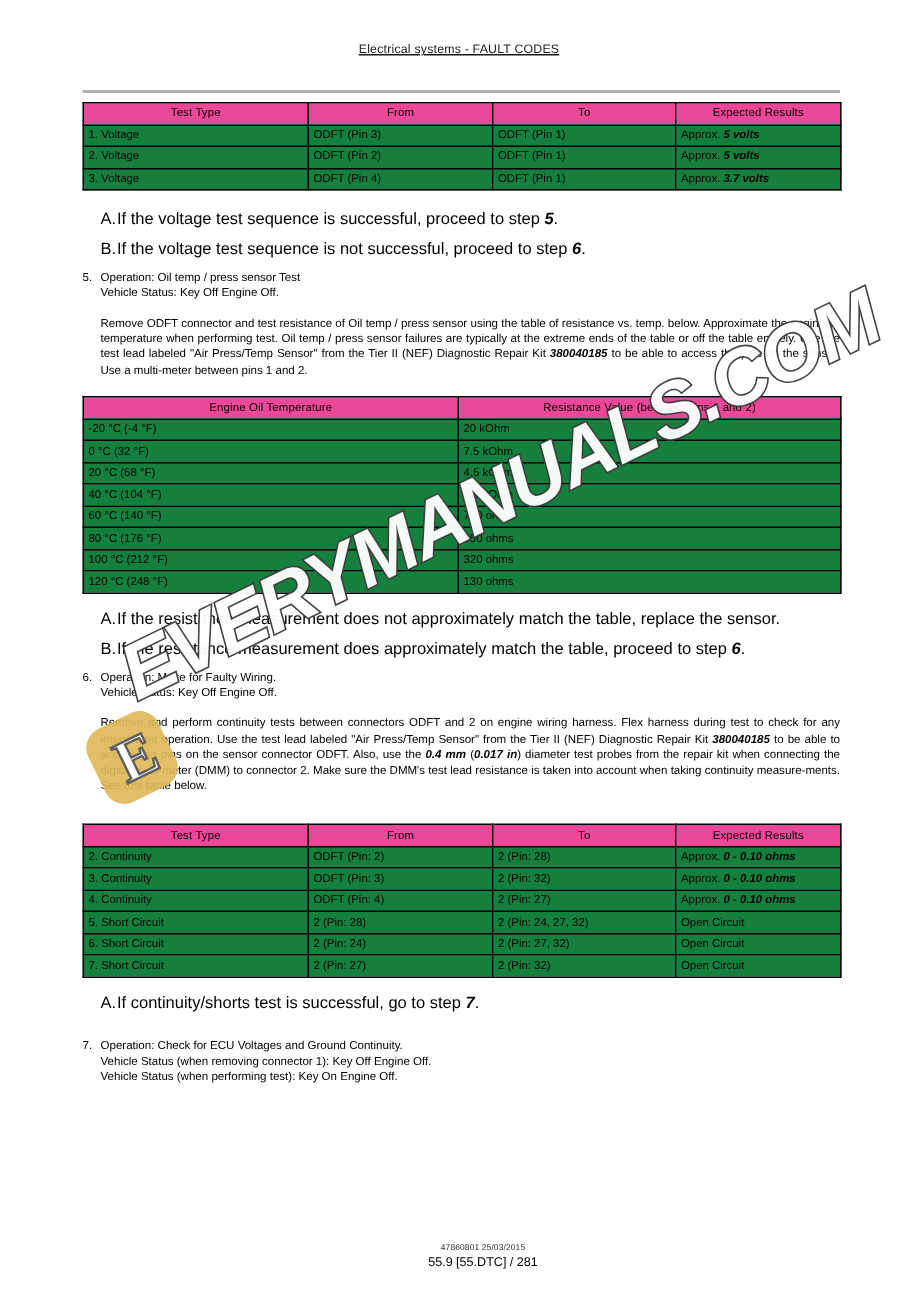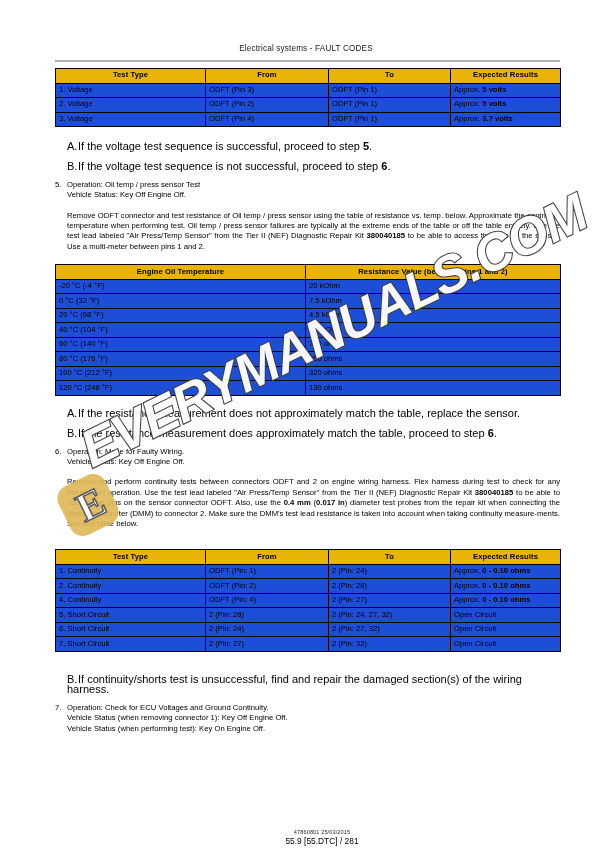--- a/index.html
+++ b/index.html
@@ -13,27 +13,28 @@
   }
   .page {
     position: relative;
     width: 612px;
     height: 864px;
     overflow: hidden;
     background: #ffffff;
   }
   .page-title {
     position: absolute;
-    top: 44px;
+    top: 28px;
     left: 0;
     width: 612px;
     text-align: center;
     font-size: 8.2px;
     letter-spacing: 0.15px;
     color: #1a1a1a;
+    text-decoration: underline;
   }
   .title-rule {
     position: absolute;
     top: 60px;
     left: 55px;
     width: 505px;
     height: 2px;
     background: #b0b0b0;
   }
   .content {
@@ -52,27 +53,27 @@
   }
   table.doc th,
   table.doc td {
     border: 1px solid #000000;
     padding: 1.5px 3px 2px 3px;
     vertical-align: middle;
     line-height: 1.12;
     height: 10px;
   }
   table.doc th {
-    background: #eab308;
-    font-weight: bold;
+    background: #ec4899;
+    font-weight: normal;
     text-align: center;
     letter-spacing: 0.1px;
   }
   table.doc td {
-    background: #1d4ed8;
+    background: #15803d;
     text-align: left;
     font-weight: normal;
   }
   table.doc td b { font-weight: bold; }
 
   .tbl-tests col.c1 { width: 150px; }
   .tbl-tests col.c2 { width: 123px; }
   .tbl-tests col.c3 { width: 122px; }
   .tbl-tests col.c4 { width: 110px; }
 
@@ -105,21 +106,21 @@
   }
   .sub .lbl {
     display: inline-block;
     width: 11px;
   }
   .spacer-8 { height: 8px; }
   .spacer-10 { height: 10px; }
   .spacer-12 { height: 12px; }
   .spacer-14 { height: 14px; }
   .indent { padding-left: 12px; }
-  b { font-weight: bold; }
+  b { font-weight: bold; font-style: italic; }
 
   
   .footer {
     position: absolute;
     left: 16px;
     bottom: 18px;
     width: 612px;
     text-align: center;
   }
   .footer .f1 {
@@ -346,32 +347,32 @@
       <thead>
         <tr>
           <th>Test Type</th>
           <th>From</th>
           <th>To</th>
           <th>Expected Results</th>
         </tr>
       </thead>
       <tbody>
         <tr>
-          <td>1.  Continuity</td>
-          <td>ODFT (Pin: 1)</td>
-          <td>2 (Pin: 24)</td>
-          <td><span>Approx.</span> <b>0 - 0.10 ohms</b></td>
-        </tr>
-        <tr>
           <td>2.  Continuity</td>
           <td>ODFT (Pin: 2)</td>
           <td>2 (Pin: 28)</td>
           <td><span>Approx.</span> <b>0 - 0.10 ohms</b></td>
         </tr>
         <tr>
+          <td>3.  Continuity</td>
+          <td>ODFT (Pin: 3)</td>
+          <td>2 (Pin: 32)</td>
+          <td><span>Approx.</span> <b>0 - 0.10 ohms</b></td>
+        </tr>
+        <tr>
           <td>4.  Continuity</td>
           <td>ODFT (Pin: 4)</td>
           <td>2 (Pin: 27)</td>
           <td><span>Approx.</span> <b>0 - 0.10 ohms</b></td>
         </tr>
         <tr>
           <td>5.  Short Circuit</td>
           <td>2 (Pin: 28)</td>
           <td>2 (Pin: 24, 27, 32)</td>
           <td>Open Circuit</td>
@@ -386,26 +387,26 @@
           <td>7.  Short Circuit</td>
           <td>2 (Pin: 27)</td>
           <td>2 (Pin: 32)</td>
           <td>Open Circuit</td>
         </tr>
       </tbody>
     </table>
 
     <div class="spacer-12"></div>
 
-
-    <div class="spacer-10"></div>
-
     <div class="sub">
-      <span class="lbl">B.</span><span>If continuity/shorts test is unsuccessful, find and repair the damaged section(s) of the wiring harness.</span>
-    </div>
+      <span class="lbl">A.</span><span>If continuity/shorts test is successful, go to step </span><b>7</b><span>.</span>
+    </div>
+
+    <div class="spacer-10"></div>
+
 
     <div class="spacer-8"></div>
 
     <div class="step">
       <span class="num">7.</span>
       <div>Operation:  Check for ECU Voltages and Ground Continuity.</div>
       <div>Vehicle Status (when removing connector 1):  Key Off Engine Off.</div>
       <div>Vehicle Status (when performing test):  Key On Engine Off.</div>
     </div>
 

